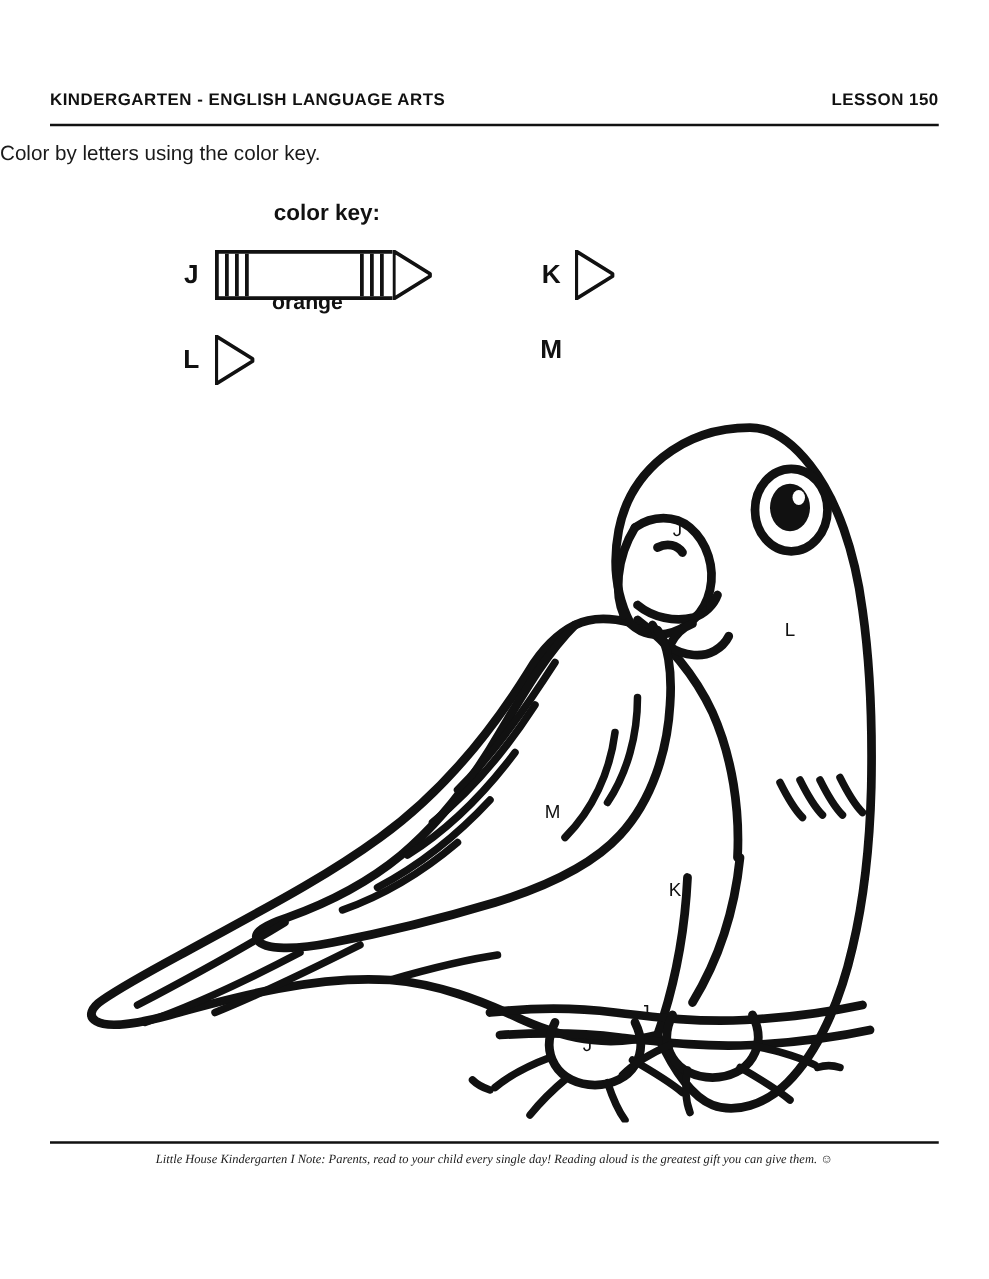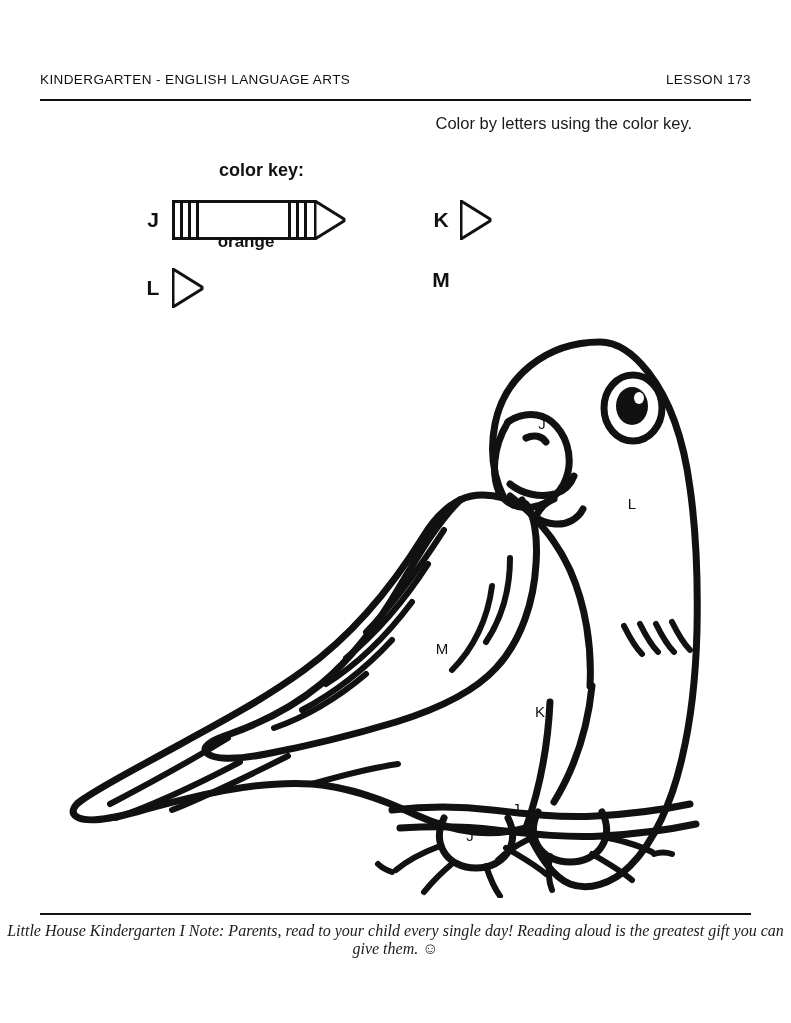--- a/index.html
+++ b/index.html
@@ -19,39 +19,39 @@
   
   .header {
     position: absolute;
     left: 40px;
     top: 72px;
     width: 711px;
     display: flex;
     justify-content: space-between;
     align-items: flex-end;
     font-size: 13.5px;
-    font-weight: normal;
+    font-weight: bold;
     letter-spacing: 0.4px;
   }
   .header-rule {
     position: absolute;
     left: 40px;
     top: 99px;
     width: 711px;
     height: 2px;
     background: #111111;
   }
 
   
   .instruction {
     position: absolute;
     left: 0;
     top: 114px;
     width: 692px;
-    text-align: right;
+    text-align: left;
     font-size: 16.5px;
     color: #1a1a1a;
   }
 
   
   .colorkey-title {
     position: absolute;
     left: 219px;
     top: 160px;
     font-size: 18px;
@@ -140,32 +140,32 @@
     width: 711px;
     height: 2px;
     background: #111111;
   }
   .footer {
     position: absolute;
     left: 0;
     top: 922px;
     width: 791px;
     text-align: center;
-    font-size: 16px;
+    font-size: 10px;
     font-style: italic;
     font-family: "Liberation Serif", serif;
     color: #1a1a1a;
   }
 </style>
 </head>
 <body>
 
 <div class="header">
   <span>KINDERGARTEN - ENGLISH LANGUAGE ARTS</span>
-  <span>LESSON 173</span>
+  <span>LESSON 150</span>
 </div>
 <div class="header-rule"></div>
 
 <div class="instruction">Color by letters using the color key.</div>
 
 <div class="colorkey-title">color key:</div>
 
 <div class="crayon-row r1 c1">
   <span class="crayon-letter">J</span>
   <span class="crayon">

